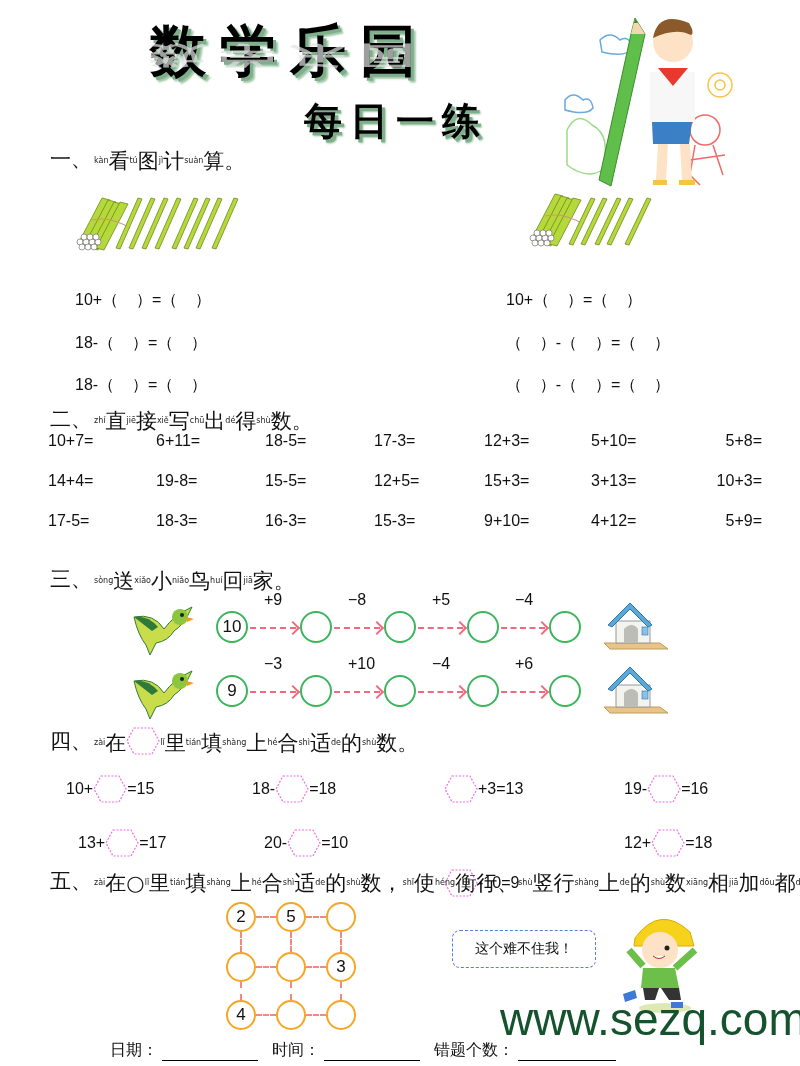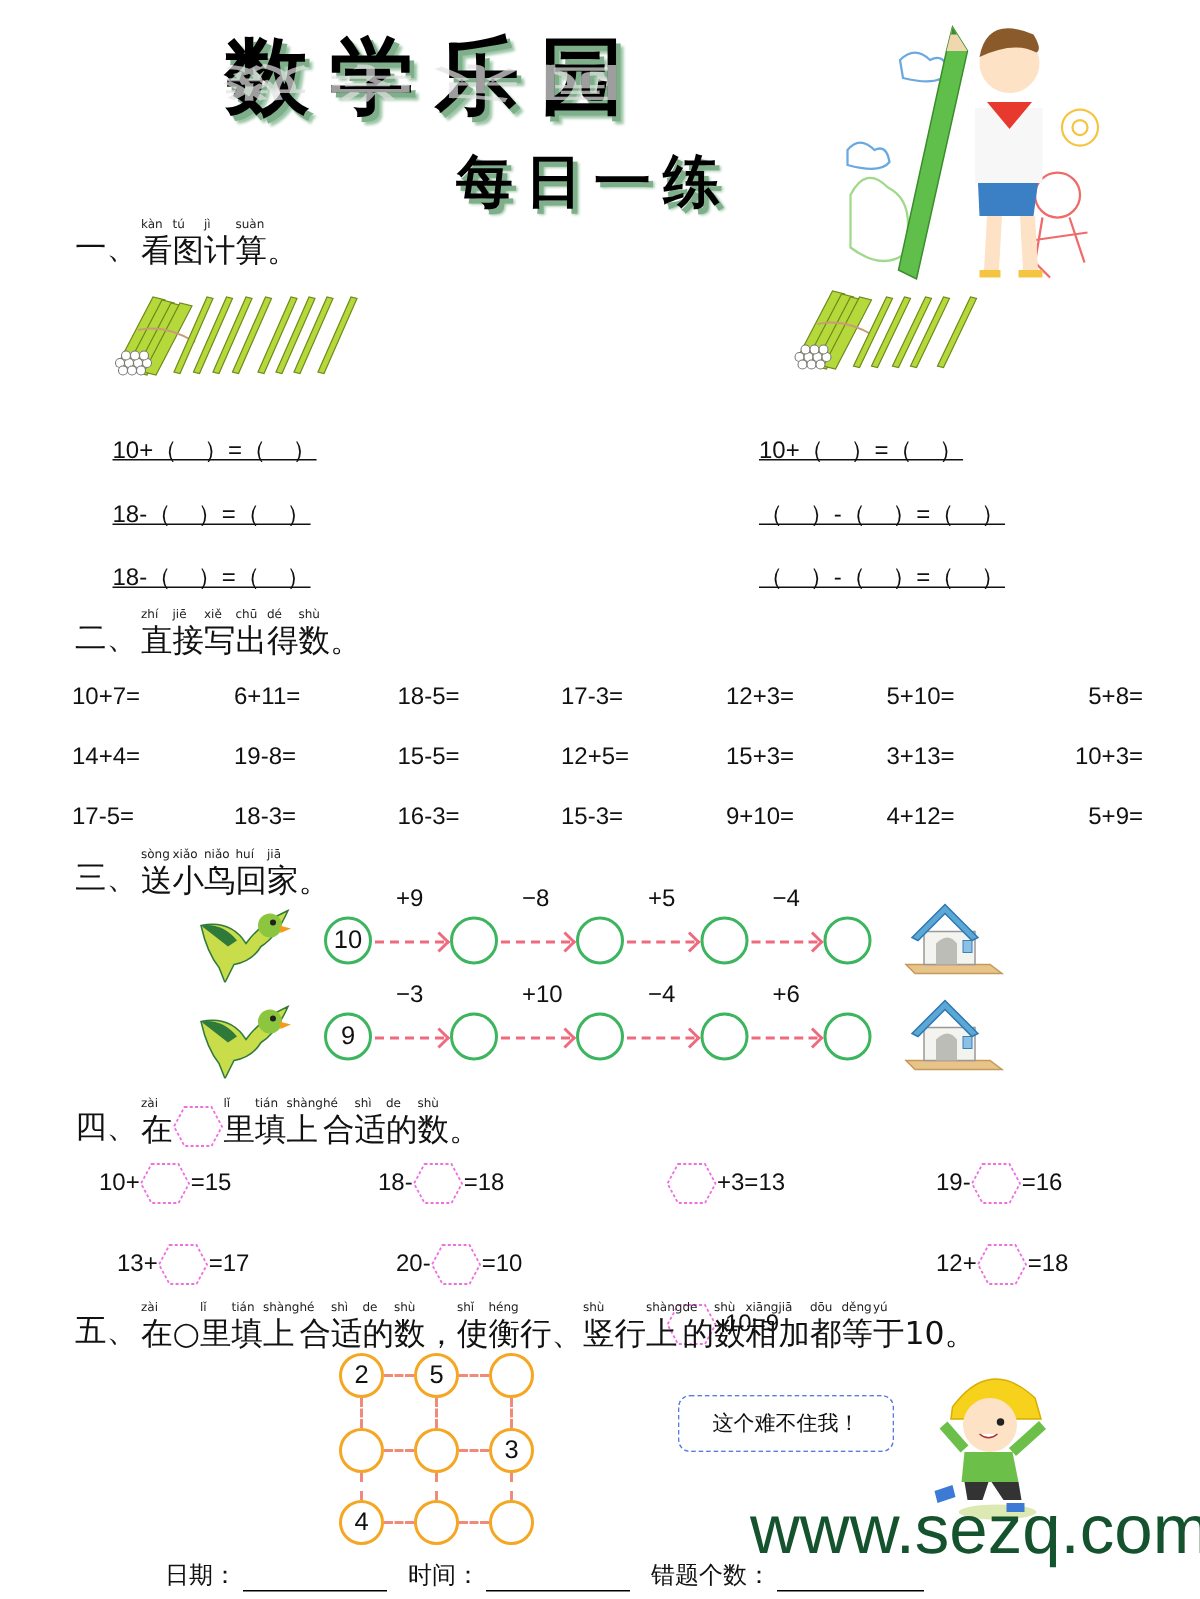--- a/index.html
+++ b/index.html
@@ -10,25 +10,25 @@
     font-family:"DejaVu Sans",sans-serif; color:#000;
     text-shadow:3px 3px 0 #7fae8a, 5px 5px 2px #9cc6a6; }
   .title-reflect { left:150px; top:72px; font-size:56px; font-weight:bold; letter-spacing:14px;
     color:#e2e2e2; transform:scaleY(-0.45); transform-origin:top; opacity:.7;
     font-family:"DejaVu Sans",sans-serif; }
   .title-sub { left:304px; top:96px; font-size:38px; font-weight:bold; letter-spacing:8px;
     color:#000; text-shadow:3px 3px 0 #7fae8a, 4px 4px 2px #9cc6a6; font-family:"DejaVu Sans",sans-serif;}
   .sec-head { font-size:21px; display:flex; align-items:flex-end; }
   .sec-num { margin-right:2px; }
   .ruby-wrap { display:flex; align-items:flex-end; }
-  .rb { display:inline-flex; flex-direction:column; align-items:flex-start; }
+  .rb { display:inline-flex; flex-direction:row; align-items:center; }
   .rb .py { font-size:8px; line-height:9px; color:#222; height:10px; white-space:nowrap; }
   .rb .hz { font-size:21px; line-height:24px; }
-  .eq { font-size:16px; font-family:"Liberation Sans","DejaVu Sans",sans-serif; white-space:pre;text-decoration:underline; }
-  .grid2 { left:48px; top:456px; width:714px; display:grid;
+  .eq { font-size:16px; font-family:"Liberation Sans","DejaVu Sans",sans-serif; white-space:pre; }
+  .grid2 { left:48px; top:432px; width:714px; display:grid;
     grid-template-columns:108px 109px 109px 110px 107px 112px 59px; row-gap:22px; font-size:16px;
     font-family:"Liberation Sans",sans-serif; }
   .grid2 div:nth-child(7n) { text-align:right; }
   .circle { position:absolute; width:32px; height:32px; border:2px solid #3cb55e; border-radius:50%;
     display:flex; align-items:center; justify-content:center; font-size:17px; font-family:"Liberation Sans",sans-serif; box-sizing:border-box;}
   .arrow { position:absolute; height:0; border-top:2px dashed #ee6a7c; }
   .arrow::after { content:""; position:absolute; right:-2px; top:-6px; width:8px; height:8px;
     border-right:2px solid #ee6a7c; border-top:2px solid #ee6a7c; transform:rotate(45deg); }
   .op { position:absolute; font-size:16px; font-family:"Liberation Sans",sans-serif; }
   .hex { display:inline-block; width:34px; height:28px; vertical-align:middle; }

